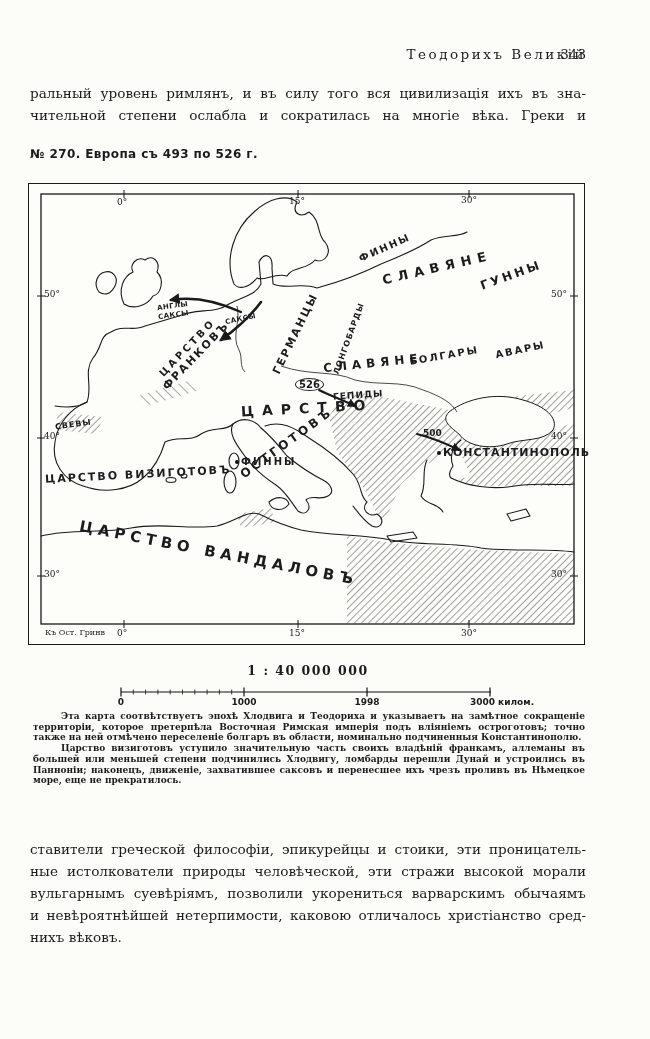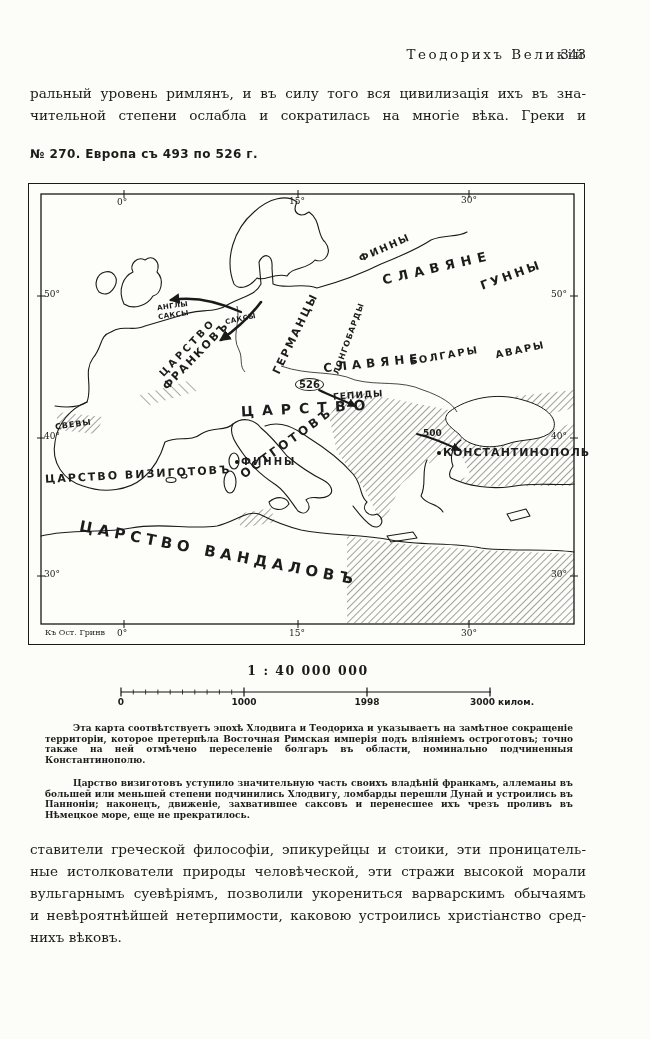--- a/index.html
+++ b/index.html
@@ -51,21 +51,21 @@
   .scale-bar{position:absolute;left:120px;top:684px;width:372px;height:26px;}
   .scale-ticks span{
     position:absolute;top:13px;transform:translateX(-50%);
     font-family:"DejaVu Sans","Liberation Sans",sans-serif;
     font-size:9px;font-weight:700;white-space:nowrap;
   }
   .caption{
     position:absolute;left:33px;top:711px;width:552px;
     font-size:9px;line-height:10.7px;font-weight:700;text-align:justify;
   }
-  .caption p{margin:12px;text-indent:28px;}
+  .caption p{margin:0;text-indent:28px;}
   .body-text{position:absolute;left:30px;top:838px;width:556px;font-size:13.6px;}
 </style>
 </head>
 <body>
 
 <div class="page">
 
   <div class="header">
     <div class="header-title">Теодорихъ Великій</div>
     <div class="page-number">343</div>
@@ -236,17 +236,17 @@
 
   <div class="caption">
     <p>Эта карта соотвѣтствуетъ эпохѣ Хлодвига и Теодориха и указываетъ на замѣтное сокращеніе территоріи, которое претерпѣла Восточная Римская имперія подъ вліяніемъ остроготовъ; точно также на ней отмѣчено переселеніе болгаръ въ области, номинально подчиненныя Константинополю.</p>
     <p>Царство визиготовъ уступило значительную часть своихъ владѣній франкамъ, аллеманы въ большей или меньшей степени подчинились Хлодвигу, ломбарды перешли Дунай и устроились въ Панноніи; наконецъ, движеніе, захватившее саксовъ и перенесшее ихъ чрезъ проливъ въ Нѣмецкое море, еще не прекратилось.</p>
   </div>
 
   <div class="body-text">
     <div class="jline">ставители греческой философіи, эпикурейцы и стоики, эти проницатель-</div>
     <div class="jline">ные истолкователи природы человѣческой, эти стражи высокой морали</div>
     <div class="jline">вульгарнымъ суевѣріямъ, позволили укорениться варварскимъ обычаямъ</div>
-    <div class="jline">и невѣроятнѣйшей нетерпимости, каковою устроились христіанство сред-</div>
+    <div class="jline">и невѣроятнѣйшей нетерпимости, каковою отличалось христіанство сред-</div>
     <div class="jline-last">нихъ вѣковъ.</div>
   </div>
 
 </div>
 
 </body></html>

